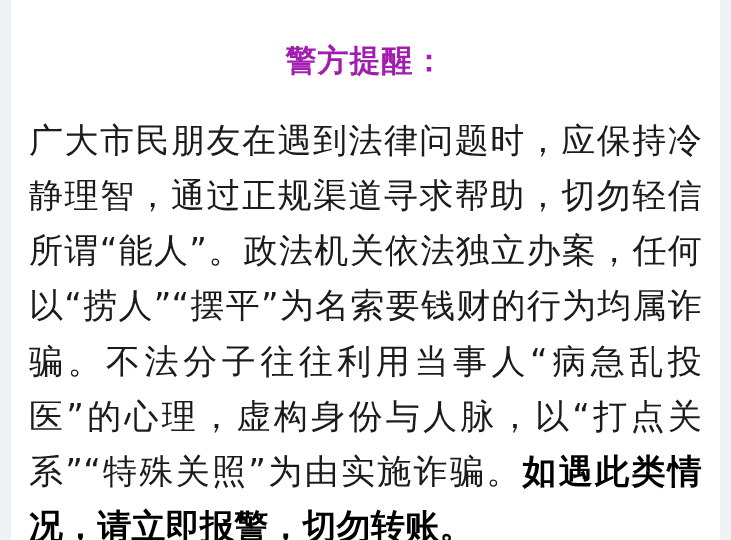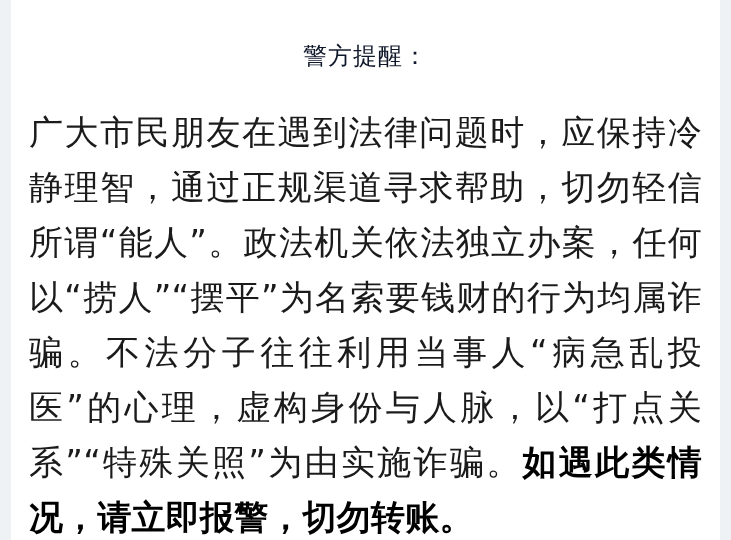--- a/index.html
+++ b/index.html
@@ -26,23 +26,23 @@
     position: absolute;
     left: 0;
     right: 0;
     top: 0;
     bottom: 0;
     padding: 0 18px;
     box-sizing: border-box;
   }
   .notice-title {
     text-align: center;
-    color: #0f172a;
-    font-weight: normal;
-    font-size: 24px;
+    color: #a21caf;
+    font-weight: bold;
+    font-size: 31px;
     letter-spacing: 1px;
     margin-top: 42px;
     margin-bottom: 0;
     line-height: 1.2;
   }
   .notice-body {
     margin-top: 34px;
     font-size: 34px;
     line-height: 1.62;
     color: #1b1b1b;

